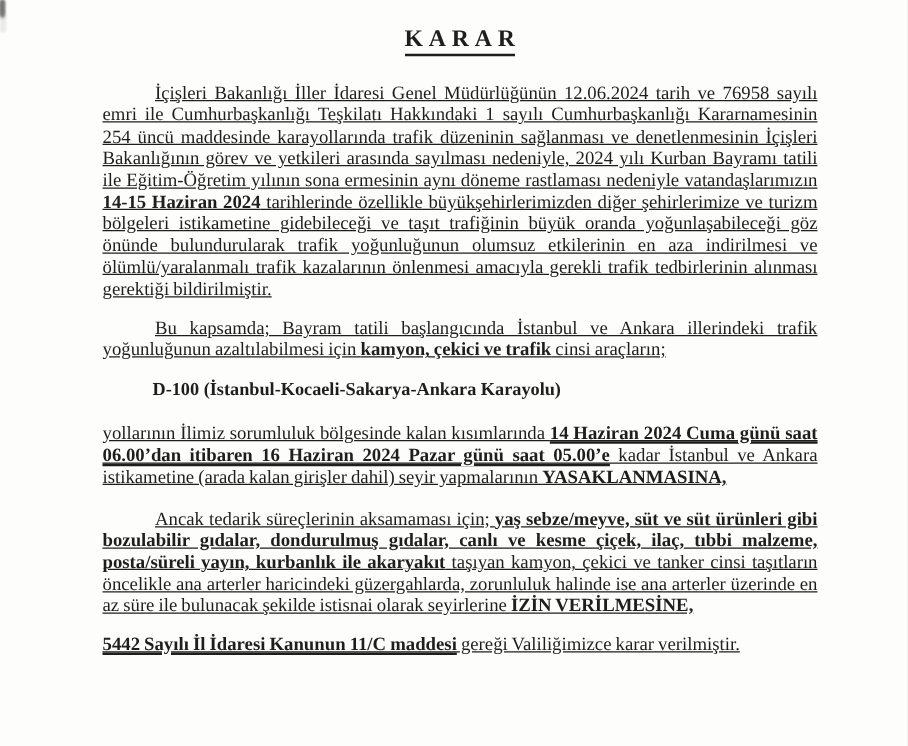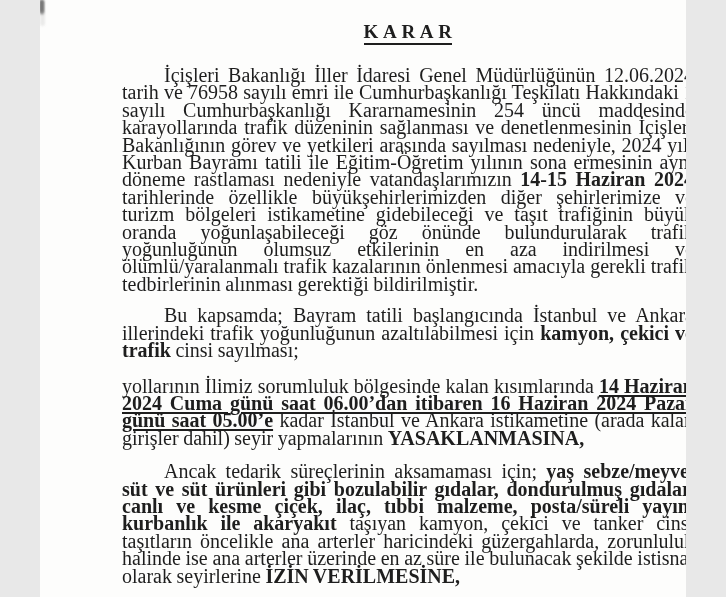--- a/index.html
+++ b/index.html
@@ -1,18 +1,18 @@
 <!DOCTYPE html>
 <html lang="tr"><head>
 <meta charset="utf-8">
 <style>
   html, body { margin: 0; padding: 0; background: #e8e8e8; }
   .page {
     position: relative;
-    width: 646px;
+    width: 726px;
     height: 597px;
     margin: 0 auto;
     background: #fdfdfc;
     font-family: "Liberation Serif", "DejaVu Serif", serif;
     color: #1e1e1e;
     overflow: hidden;
   }
   .content {
     position: absolute;
     left: 82px;
@@ -27,24 +27,25 @@
     font-weight: bold;
     line-height: 22px;
   }
   .title .underlined {
     border-bottom: 2px solid #1e1e1e;
     padding-bottom: 1px;
     letter-spacing: 0.5px;
   }
   .para {
     margin: 0 0 14px 0;
-    font-size: 20px;
+    font-size: 15px;
     line-height: 17.4px;
     text-align: justify;
     word-spacing: -0.5px;
+    text-decoration: underline;
   }
   .indent { text-indent: 42px; }
   .road-item {
     margin: 0 0 15px 0;
     padding-left: 40px;
     font-size: 14.6px;
     line-height: 17.4px;
     font-weight: bold;
   }
   .roads { margin-bottom: 18px; }
@@ -78,24 +79,26 @@
   <div class="artifact art-4"></div>
   <div class="artifact art-5"></div>
   <div class="artifact art-6"></div>
 
   <div class="content">
 
     <h1 class="title"><span class="underlined">K A R A R</span></h1>
 
     <p class="para indent"><span>İçişleri Bakanlığı İller İdaresi Genel Müdürlüğünün 12.06.2024 tarih ve 76958 sayılı emri ile Cumhurbaşkanlığı Teşkilatı Hakkındaki 1 sayılı Cumhurbaşkanlığı Kararnamesinin 254 üncü maddesinde karayollarında trafik düzeninin sağlanması ve denetlenmesinin İçişleri Bakanlığının görev ve yetkileri arasında sayılması nedeniyle, 2024 yılı Kurban Bayramı tatili ile Eğitim-Öğretim yılının sona ermesinin aynı döneme rastlaması nedeniyle vatandaşlarımızın </span><b>14-15 Haziran 2024</b><span> tarihlerinde özellikle büyükşehirlerimizden diğer şehirlerimize ve turizm bölgeleri istikametine gidebileceği ve taşıt trafiğinin büyük oranda yoğunlaşabileceği göz önünde bulundurularak trafik yoğunluğunun olumsuz etkilerinin en aza indirilmesi ve ölümlü/yaralanmalı trafik kazalarının önlenmesi amacıyla gerekli trafik tedbirlerinin alınması gerektiği bildirilmiştir.</span></p>
 
-    <p class="para indent"><span>Bu kapsamda; Bayram tatili başlangıcında İstanbul ve Ankara illerindeki trafik yoğunluğunun azaltılabilmesi için </span><b>kamyon, çekici ve trafik</b><span> cinsi sayılması;</span></p>
+    <p class="para indent"><span>Bu kapsamda; Bayram tatili başlangıcında İstanbul ve Ankara illerindeki trafik yoğunluğunun azaltılabilmesi için </span><b>kamyon, çekici ve trafik</b><span> cinsi araçların;</span></p>
 
     <div class="roads">
+      <p class="road-item">D-100 (İstanbul-Kocaeli-Sakarya-Ankara Karayolu)</p>
     </div>
 
     <p class="para after-roads"><span>yollarının İlimiz sorumluluk bölgesinde kalan kısımlarında </span><b class="bu">14 Haziran 2024 Cuma günü saat 06.00’dan itibaren 16 Haziran 2024 Pazar günü saat 05.00’e</b><span> kadar İstanbul ve Ankara istikametine (arada kalan girişler dahil) seyir yapmalarının </span><b>YASAKLANMASINA,</b></p>
 
     <p class="para indent before-last"><span>Ancak tedarik süreçlerinin aksamaması için; </span><b>yaş sebze/meyve, süt ve süt ürünleri gibi bozulabilir gıdalar, dondurulmuş gıdalar, canlı ve kesme çiçek, ilaç, tıbbi malzeme, posta/süreli yayın, kurbanlık ile akaryakıt</b><span> taşıyan kamyon, çekici ve tanker cinsi taşıtların öncelikle ana arterler haricindeki güzergahlarda, zorunluluk halinde ise ana arterler üzerinde en az süre ile bulunacak şekilde istisnai olarak seyirlerine </span><b>İZİN VERİLMESİNE,</b></p>
 
+    <p class="para last-para"><b class="bu">5442 Sayılı İl İdaresi Kanunun 11/C maddesi</b><span> gereği Valiliğimizce karar verilmiştir.</span></p>
 
   </div>
 </div>
 
 </body></html>

